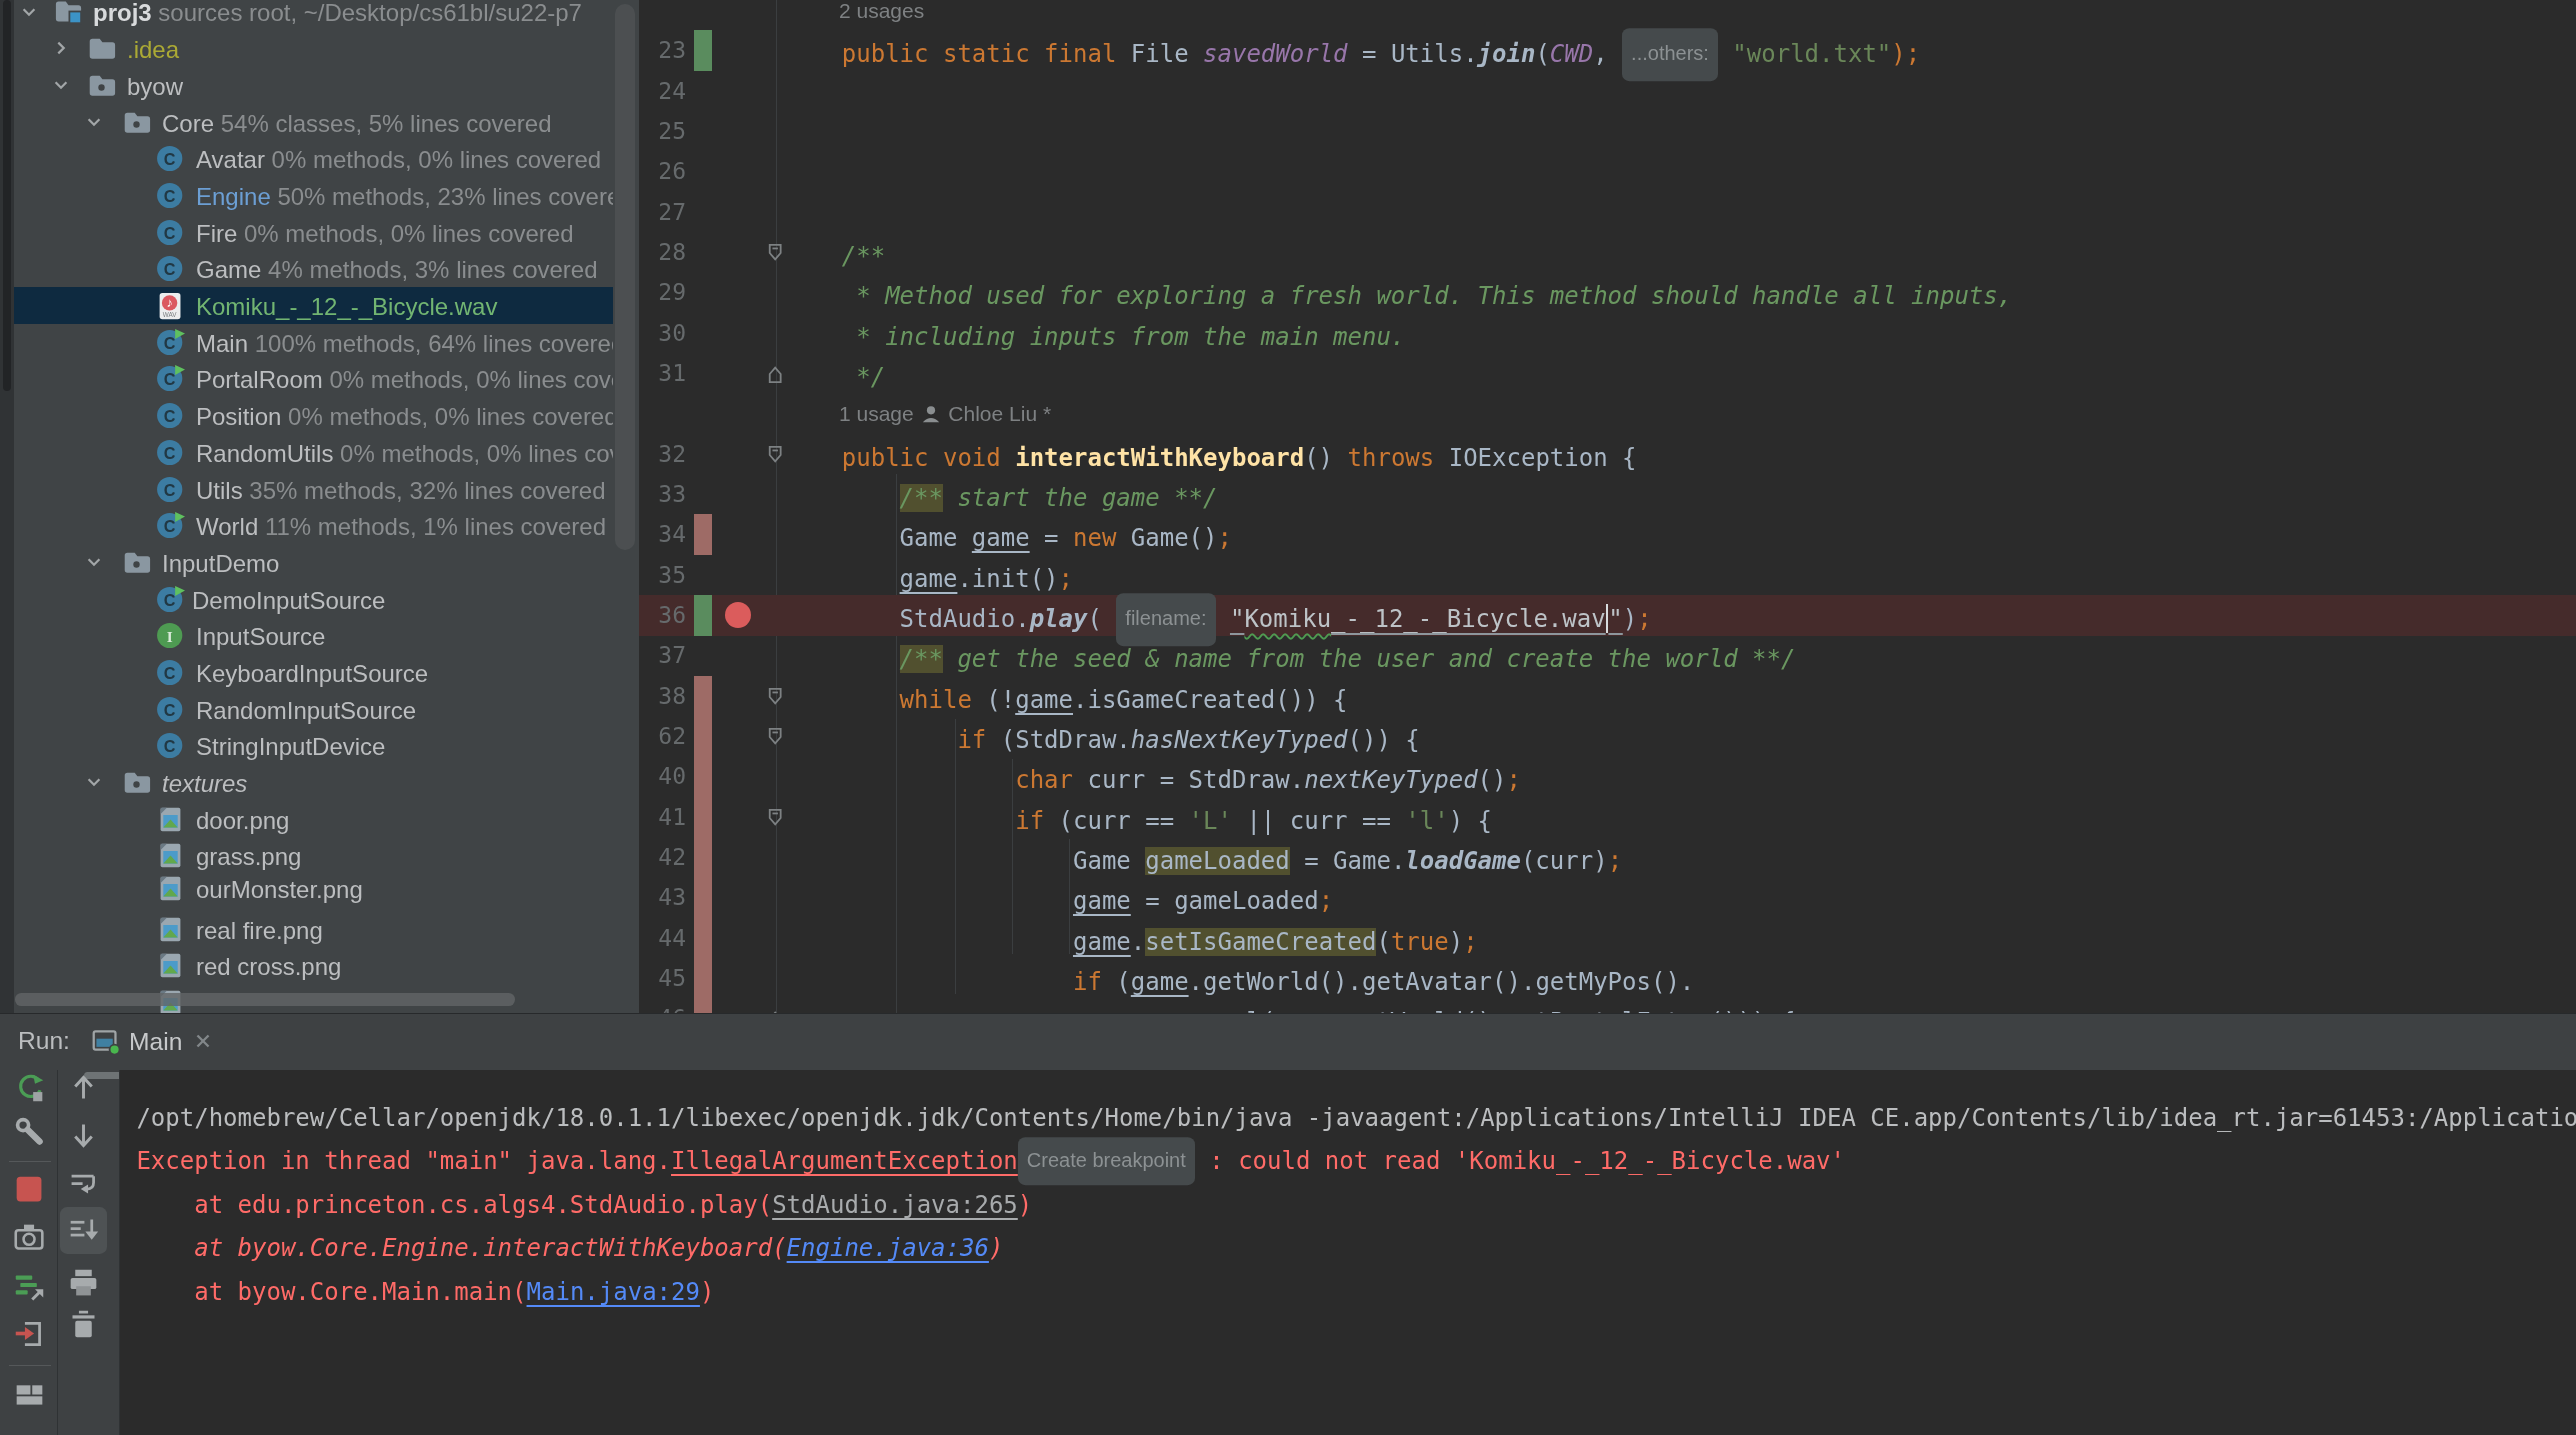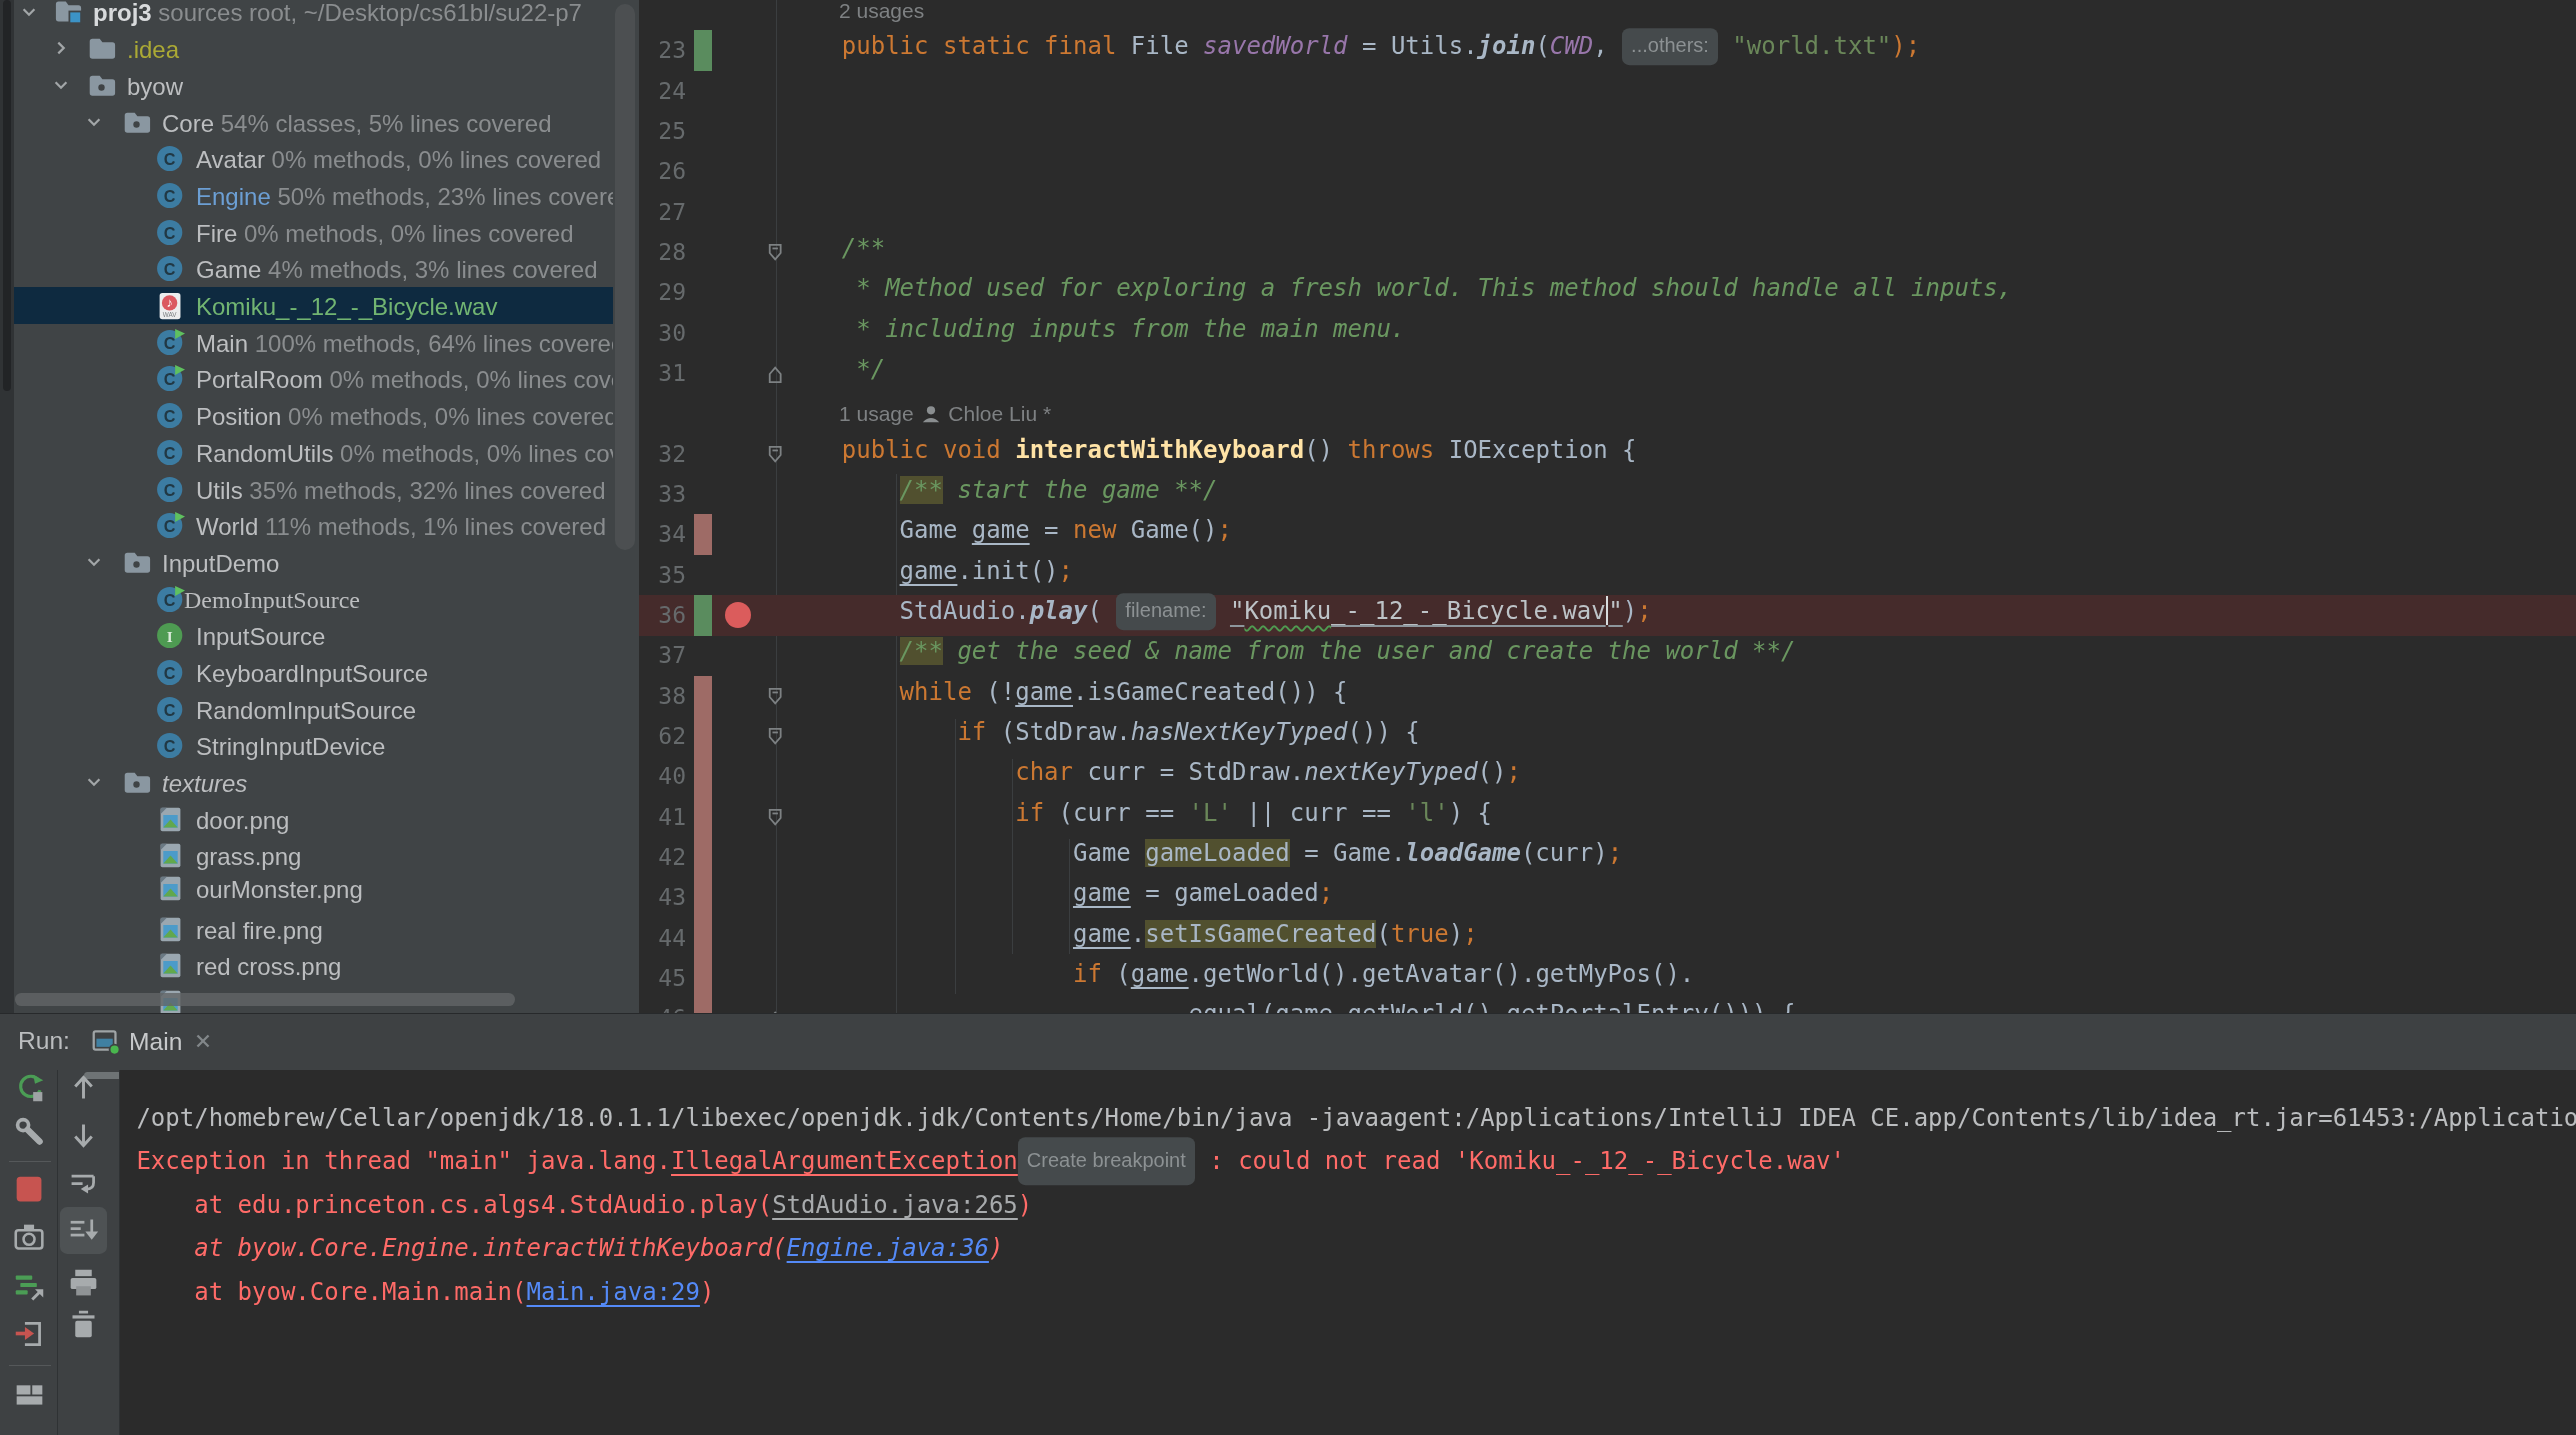--- a/index.html
+++ b/index.html
@@ -22,21 +22,21 @@
   
   #editor{position:absolute;left:639px;top:0;width:1937px;height:1013px;background:#2B2B2B;overflow:hidden;
     font-family:"DejaVu Sans Mono",monospace;}
   .eline{position:absolute;left:0;width:1937px;height:41px;}
   .eline.hl{background:#452B2B;}
   .eline .num{position:absolute;left:0;top:0;width:47px;text-align:right;font-size:23px;color:#666A6C;line-height:41px;}
   .eline .cov{position:absolute;left:55px;top:0;width:18px;height:41px;}
   .cov.g{background:#5A8C5E;} .cov.r{background:#9E6B66;}
   .eline .bp{position:absolute;left:86px;top:7.3px;width:26px;height:26px;border-radius:50%;background:#DB5C5C;}
   .eline .fold{position:absolute;left:128px;top:10px;}
-  .eline pre{position:absolute;left:145px;top:0;margin:0;font-size:24px;line-height:33px;
+  .eline pre{position:absolute;left:145px;top:0;margin:0;font-size:24px;line-height:49px;
     font-family:"DejaVu Sans Mono",monospace;color:#A9B7C6;}
   .kw{color:#CC7832;} .pl{color:#A9B7C6;} .semi{color:#CC7832;}
   .cmt{color:#6A9760;font-style:italic;}
   .str{color:#6A8759;}
   .pur{color:#9876AA;font-style:italic;}
   .mtd{color:#FFE3A6;font-weight:bold;}
   .call{font-style:italic;} .callb{font-style:italic;font-weight:bold;}
   .fld{text-decoration:underline;text-underline-offset:4.5px;}
   .hlbox{background:#51502F;}
   .hlid{background:#51502F;}
@@ -203,21 +203,21 @@
               <circle cx="16" cy="17" r="3.5" fill="#3F4345"></circle>
             </svg></span>
           <span class="tlabel default" style="left: 162px;">InputDemo</span>
         </div>
         <div class="trow" style="top: 581px;">
           <span class="ticon" style="left: 156px;"><svg width="31" height="27" viewBox="0 0 34 30">
               <circle cx="15" cy="15" r="14" fill="#3C7CA2"></circle>
               <text x="15" y="22" font-size="18" font-family="Liberation Sans" font-weight="bold" fill="#213844" text-anchor="middle">C</text>
               <polygon points="21,0 32,5 21,11" fill="#5FC05F"></polygon>
             </svg></span>
-          <span class="tlabel default" style="left: 184px; font-family: Liberation Serif, serif;">DemoInputSource</span>
+          <span class="tlabel default" style="left: 192px;">DemoInputSource</span>
         </div>
         <div class="trow" style="top: 617px;">
           <span class="ticon" style="left: 156px;"><svg width="31" height="27" viewBox="0 0 34 30">
               <circle cx="15" cy="15" r="14" fill="#4E9B52"></circle>
               <text x="15" y="22" font-size="17" font-family="Liberation Serif" font-weight="bold" fill="#D9EAD9" text-anchor="middle">I</text>
             </svg></span>
           <span class="tlabel default" style="left: 196px;">InputSource</span>
         </div>
         <div class="trow" style="top: 654px;">
           <span class="ticon" style="left: 156px;"><svg width="31" height="27" viewBox="0 0 34 30">

